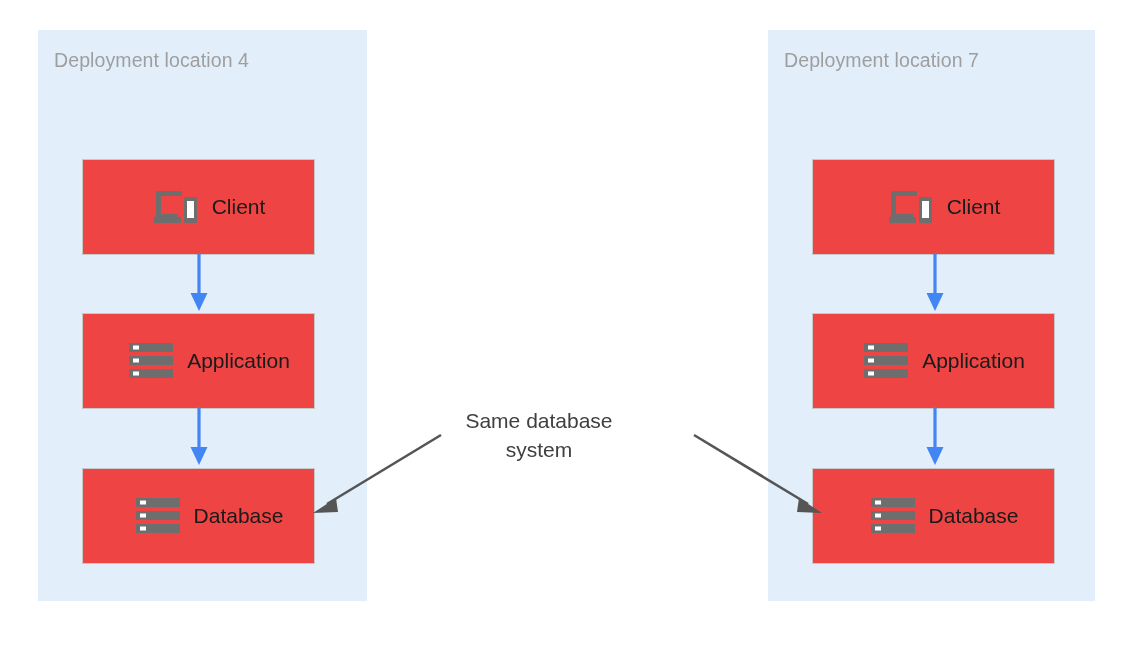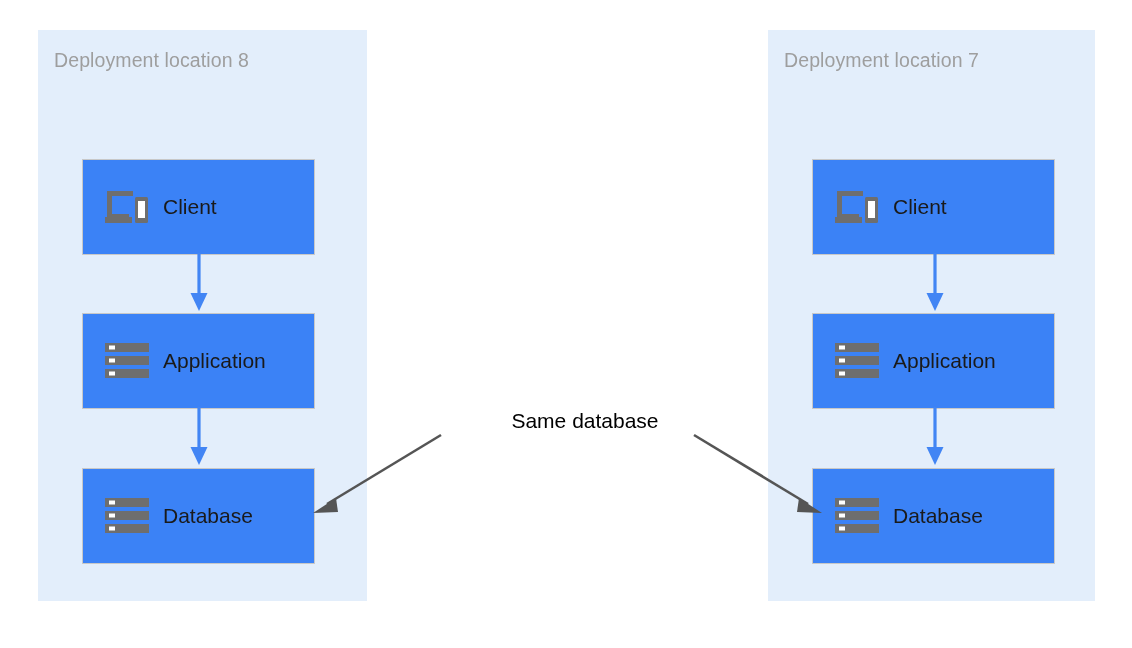--- a/index.html
+++ b/index.html
@@ -34,25 +34,26 @@
     top: 19px;
     font-size: 19.5px;
     color: #9e9e9e;
     letter-spacing: 0.1px;
     white-space: nowrap;
   }
 
   
   .node {
     position: absolute;
-    background: #3b82f6;
+    background: #ef4444;
     border: 1px solid #c8c8c8;
     box-sizing: border-box;
     display: flex;
     align-items: center;
+    justify-content: center;
   }
   .node-icon {
     flex: 0 0 auto;
     margin-left: 18px;
     width: 52px;
     height: 46px;
     display: flex;
     align-items: center;
     justify-content: center;
   }
@@ -83,36 +84,36 @@
   #c2-a { left: 922px; top: 253px; }
   #c2-b { left: 922px; top: 407px; }
 
   
   #callout-arrow-left  { position: absolute; left: 305px; top: 425px; width: 145px; height: 100px; }
   #callout-arrow-right { position: absolute; left: 685px; top: 425px; width: 145px; height: 100px; }
 
   
   #callout-text {
     position: absolute;
-    left: 472px;
+    left: 426px;
     top: 406px;
     width: 226px;
     text-align: center;
     font-size: 21px;
     line-height: 29px;
-    color: #000000;
+    color: #404040;
   }
 </style>
 </head>
 <body>
 
 <div id="canvas">
 
   <div class="zone" id="zone-1">
-    <div class="zone-title">Deployment location 8</div>
+    <div class="zone-title">Deployment location 4</div>
   </div>
 
   <div class="node" id="n-client-1">
     <span class="node-icon">
       <svg width="44" height="34" viewBox="0 0 44 34" aria-hidden="true">
 
         <path d="M2 1 h26 v5 H7 v18 h17 v5 H2 Z" fill="#6e6e6e"></path>
         <rect x="0" y="27" width="27" height="6" fill="#6e6e6e"></rect>
 
         <rect x="30" y="7" width="13" height="26" rx="1.5" fill="#6e6e6e"></rect>
@@ -212,20 +213,21 @@
     <polygon points="4.5,40 21.5,40 13,58" fill="#4285f4"></polygon>
   </svg>
 
   <svg id="callout-arrow-left" viewBox="0 0 145 100">
     <line x1="136" y1="10" x2="22" y2="79" stroke="#555555" stroke-width="2.6"></line>
     <polygon points="8,88 31,73 33,87" fill="#555555"></polygon>
   </svg>
 
   <div id="callout-text">
     <div>Same database</div>
+    <div>system</div>
   </div>
 
   <svg id="callout-arrow-right" viewBox="0 0 145 100">
     <line x1="9" y1="10" x2="123" y2="79" stroke="#555555" stroke-width="2.6"></line>
     <polygon points="137,88 114,73 112,87" fill="#555555"></polygon>
   </svg>
 
 </div>
 
 </body></html>

